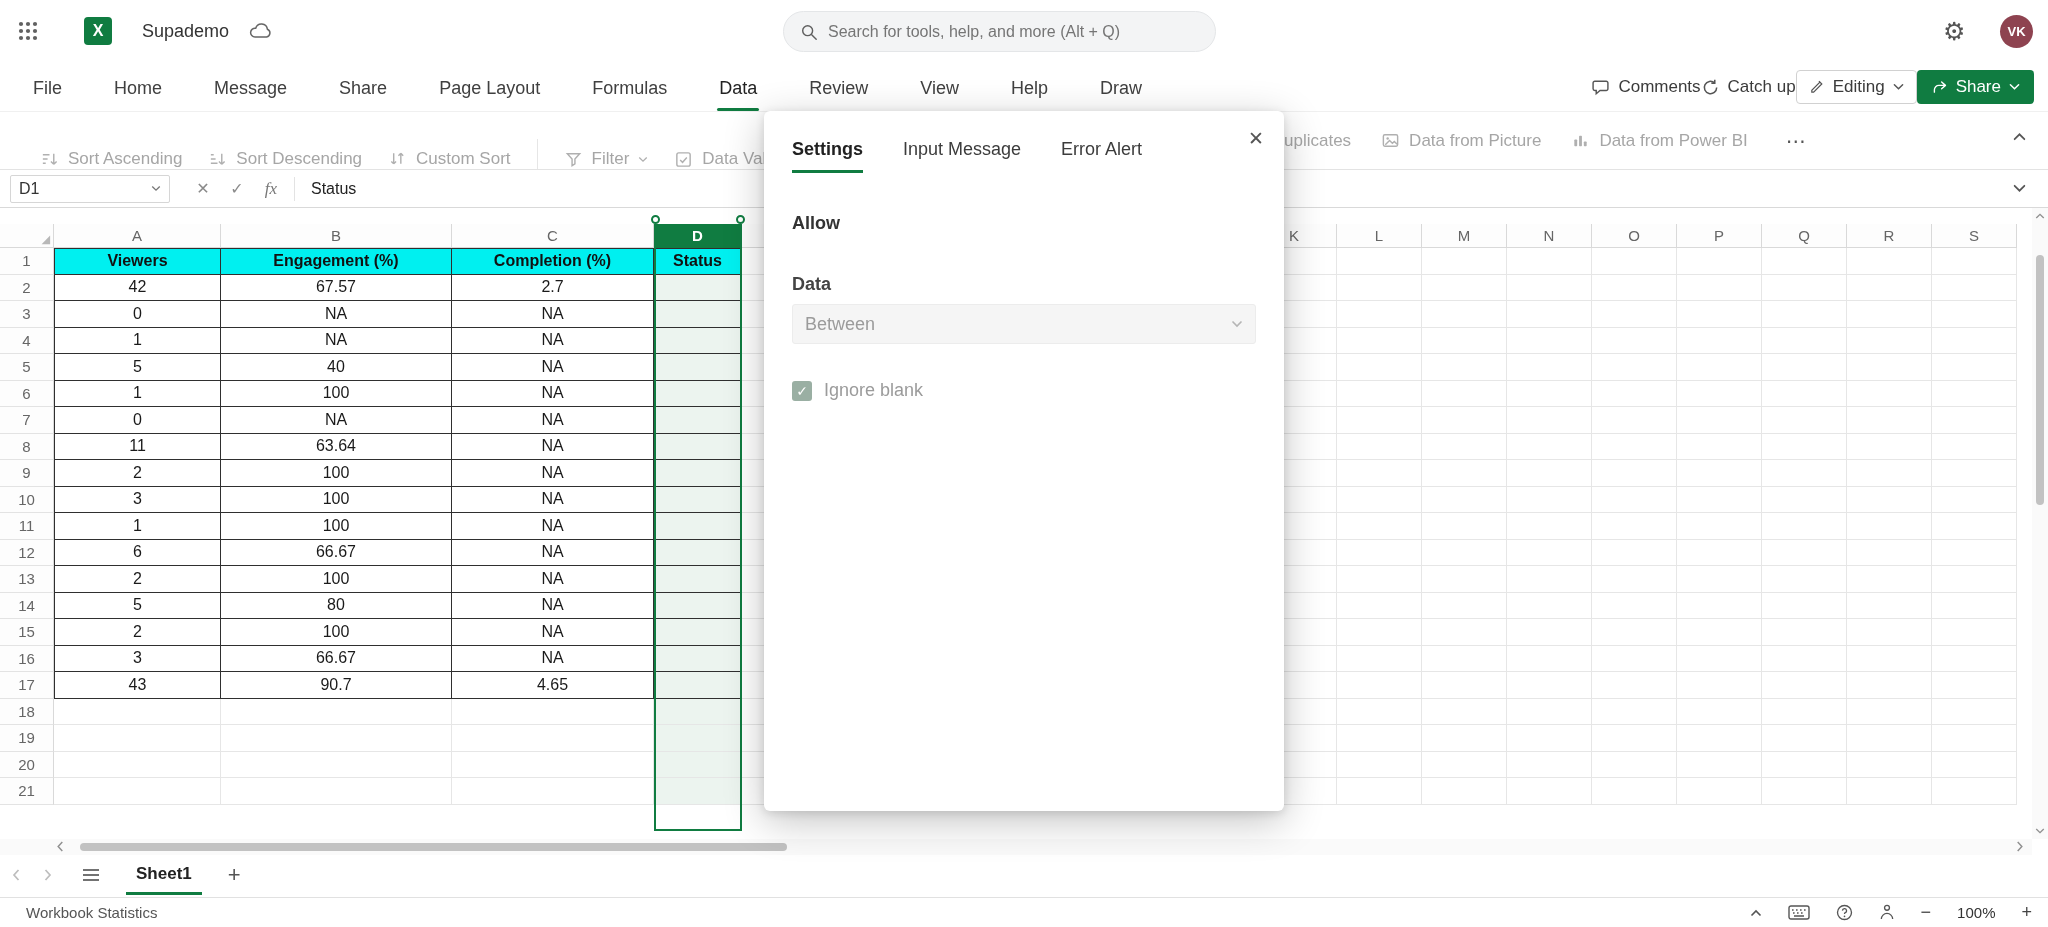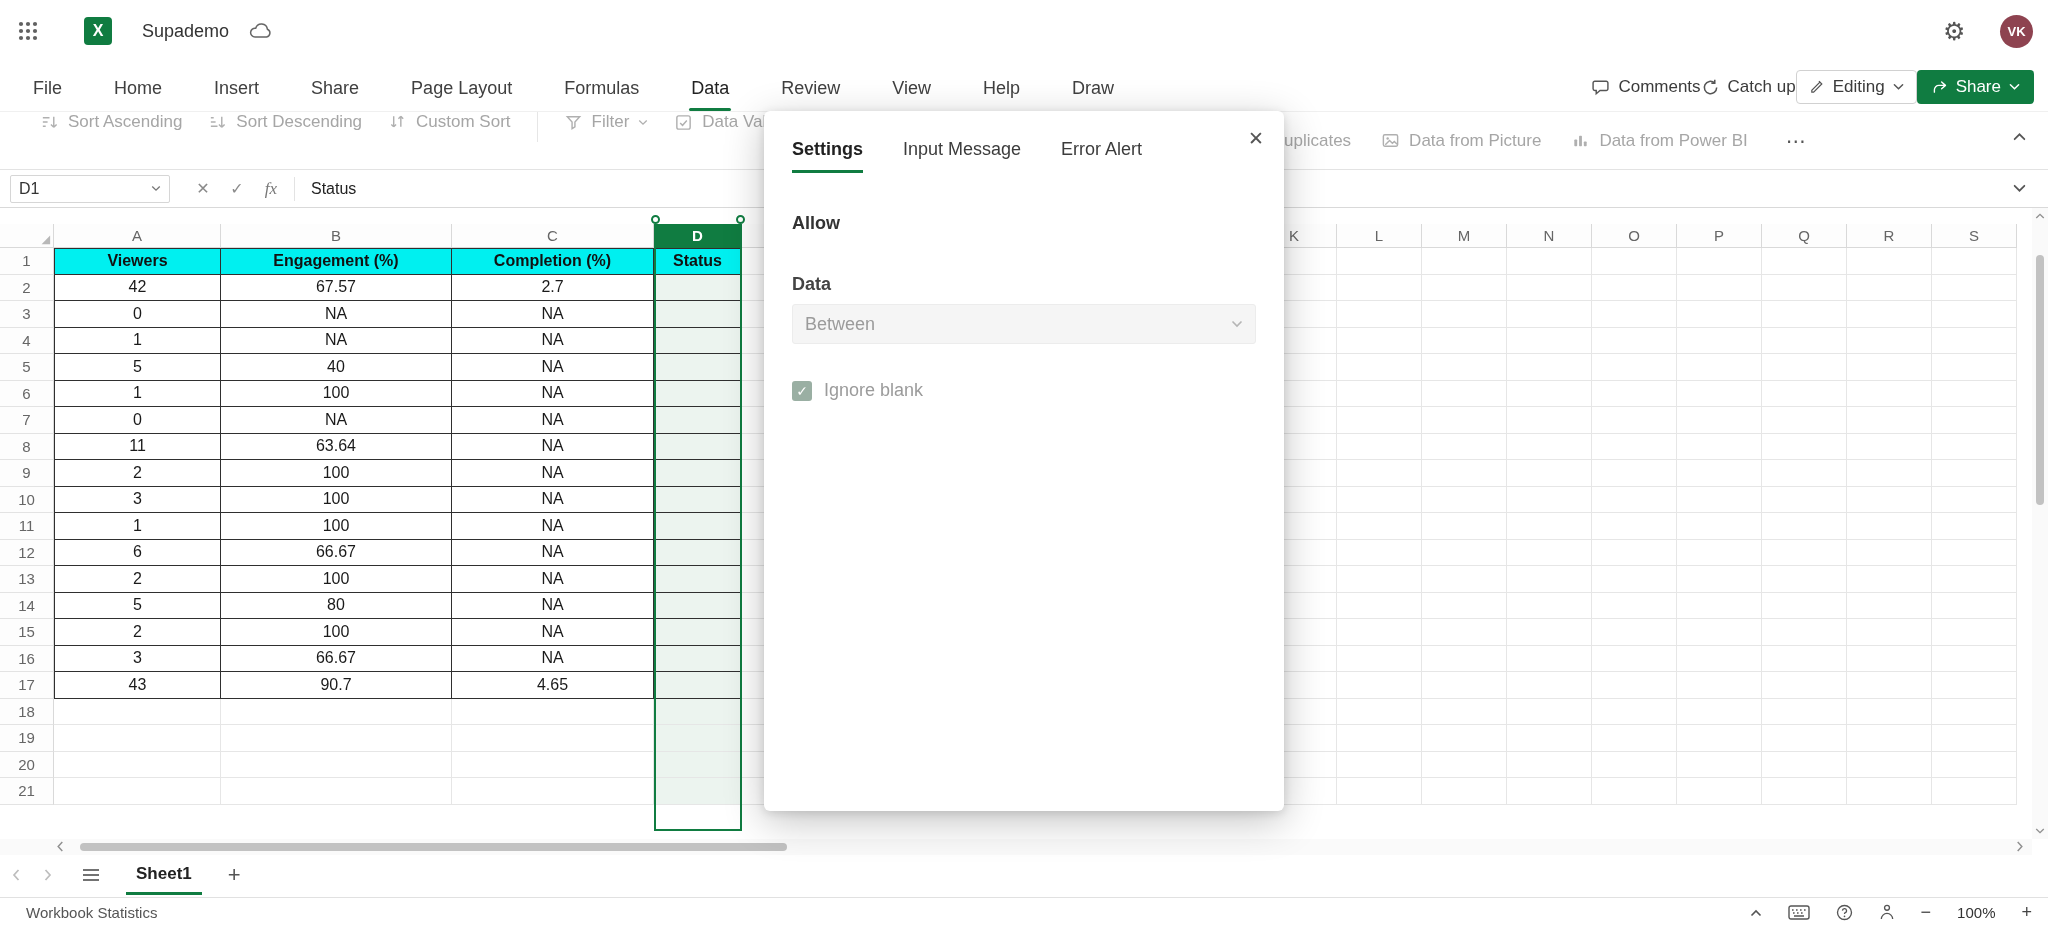--- a/index.html
+++ b/index.html
@@ -26,21 +26,21 @@
   .menu-item.active::after { content:""; position:absolute; left:-2px; right:-2px; bottom:0; height:3px; background:#107C41; border-radius:2px; }
   .menubar-right { position:absolute; right:14px; top:0; height:48px; display:flex; align-items:center; }
   .mr-btn { display:flex; align-items:center; gap:8px; font-size:17px; color:#3b3b3b; cursor:pointer; }
   .mr-btn svg { color:#555; }
   .editing-pill { border:1px solid #d1d1d1; border-radius:4px; padding:6px 12px; }
   .share-pill { background:#107C41; color:#fff; border-radius:4px; padding:7px 14px; display:flex; gap:8px; align-items:center; font-size:17px; cursor:pointer; }
   .share-pill svg { color:#fff; }
 
   
   .ribbon { position:absolute; top:111px; left:0; right:0; height:59px; background:#fff; border-top:1px solid #f0f0f0; border-bottom:1px solid #e3e3e3; }
-  .ribbon-left { position:absolute; left:40px; top:0; height:100%; display:flex; align-items:flex-start; gap:26px; }
+  .ribbon-left { position:absolute; left:40px; top:0; height:100%; display:flex; align-items:flex-end; gap:26px; }
   .ribbon-right { position:absolute; left:1284px; top:0; height:100%; display:flex; align-items:center; gap:30px; }
   .rb-item { display:flex; align-items:center; gap:9px; font-size:17px; color:#a6a6a6; white-space:nowrap; cursor:default; }
   .rb-item svg { color:#b0b0b0; }
   .rb-sep { width:1px; height:30px; background:#e6e6e6; }
   .rb-more { font-size:20px; color:#555; padding:2px 8px; cursor:pointer; }
   .rb-collapse { position:absolute; right:22px; top:20px; color:#555; cursor:pointer; }
 
   
   .fbar { position:absolute; top:170px; left:0; right:0; height:38px; background:#fff; border-bottom:1px solid #d9d9d9; display:flex; align-items:center; }
   .namebox { margin-left:10px; width:160px; height:28px; border:1px solid #d6d6d6; border-radius:2px; display:flex; align-items:center; padding:0 8px; justify-content:space-between; font-size:16px; color:#333; cursor:pointer; }
@@ -134,29 +134,38 @@
         <circle cx="19" cy="19" r="2.1"></circle>
       </svg>
   </div>
   <div class="xlogo">X</div>
   <div class="appname">Supademo</div>
   <div class="cloudic">
     <svg viewBox="0 0 26 20">
         <path d="M7 16a4.4 4.4 0 1 1 .7-8.75A6 6 0 0 1 19.4 8.2 4.1 4.1 0 0 1 18.6 16H7z" fill="none" stroke="currentColor" stroke-width="1.5"></path>
       </svg>
   </div>
+  <div class="searchbox">
+    <span>
+      <svg width="18" height="18" viewBox="0 0 20 20">
+          <circle cx="8.5" cy="8.5" r="5.5" fill="none" stroke="#5f5f5f" stroke-width="1.6"></circle>
+          <path d="M13 13l5 5" stroke="#5f5f5f" stroke-width="1.6" stroke-linecap="round"></path>
+        </svg>
+    </span>
+    <input placeholder="Search for tools, help, and more (Alt + Q)" style="">
+  </div>
   <div class="gear">⚙</div>
   <div class="avatar">VK</div>
 </div>
 
 <div class="menubar">
   <div class="menus">
     <span class="menu-item">File</span>
     <span class="menu-item">Home</span>
-    <span class="menu-item">Insert</span>
+    <span class="menu-item">Message</span>
     <span class="menu-item">Share</span>
     <span class="menu-item">Page Layout</span>
     <span class="menu-item">Formulas</span>
     <span class="menu-item active">Data</span>
     <span class="menu-item">Review</span>
     <span class="menu-item">View</span>
     <span class="menu-item">Help</span>
     <span class="menu-item">Draw</span>
   </div>
   <div class="menubar-right">

